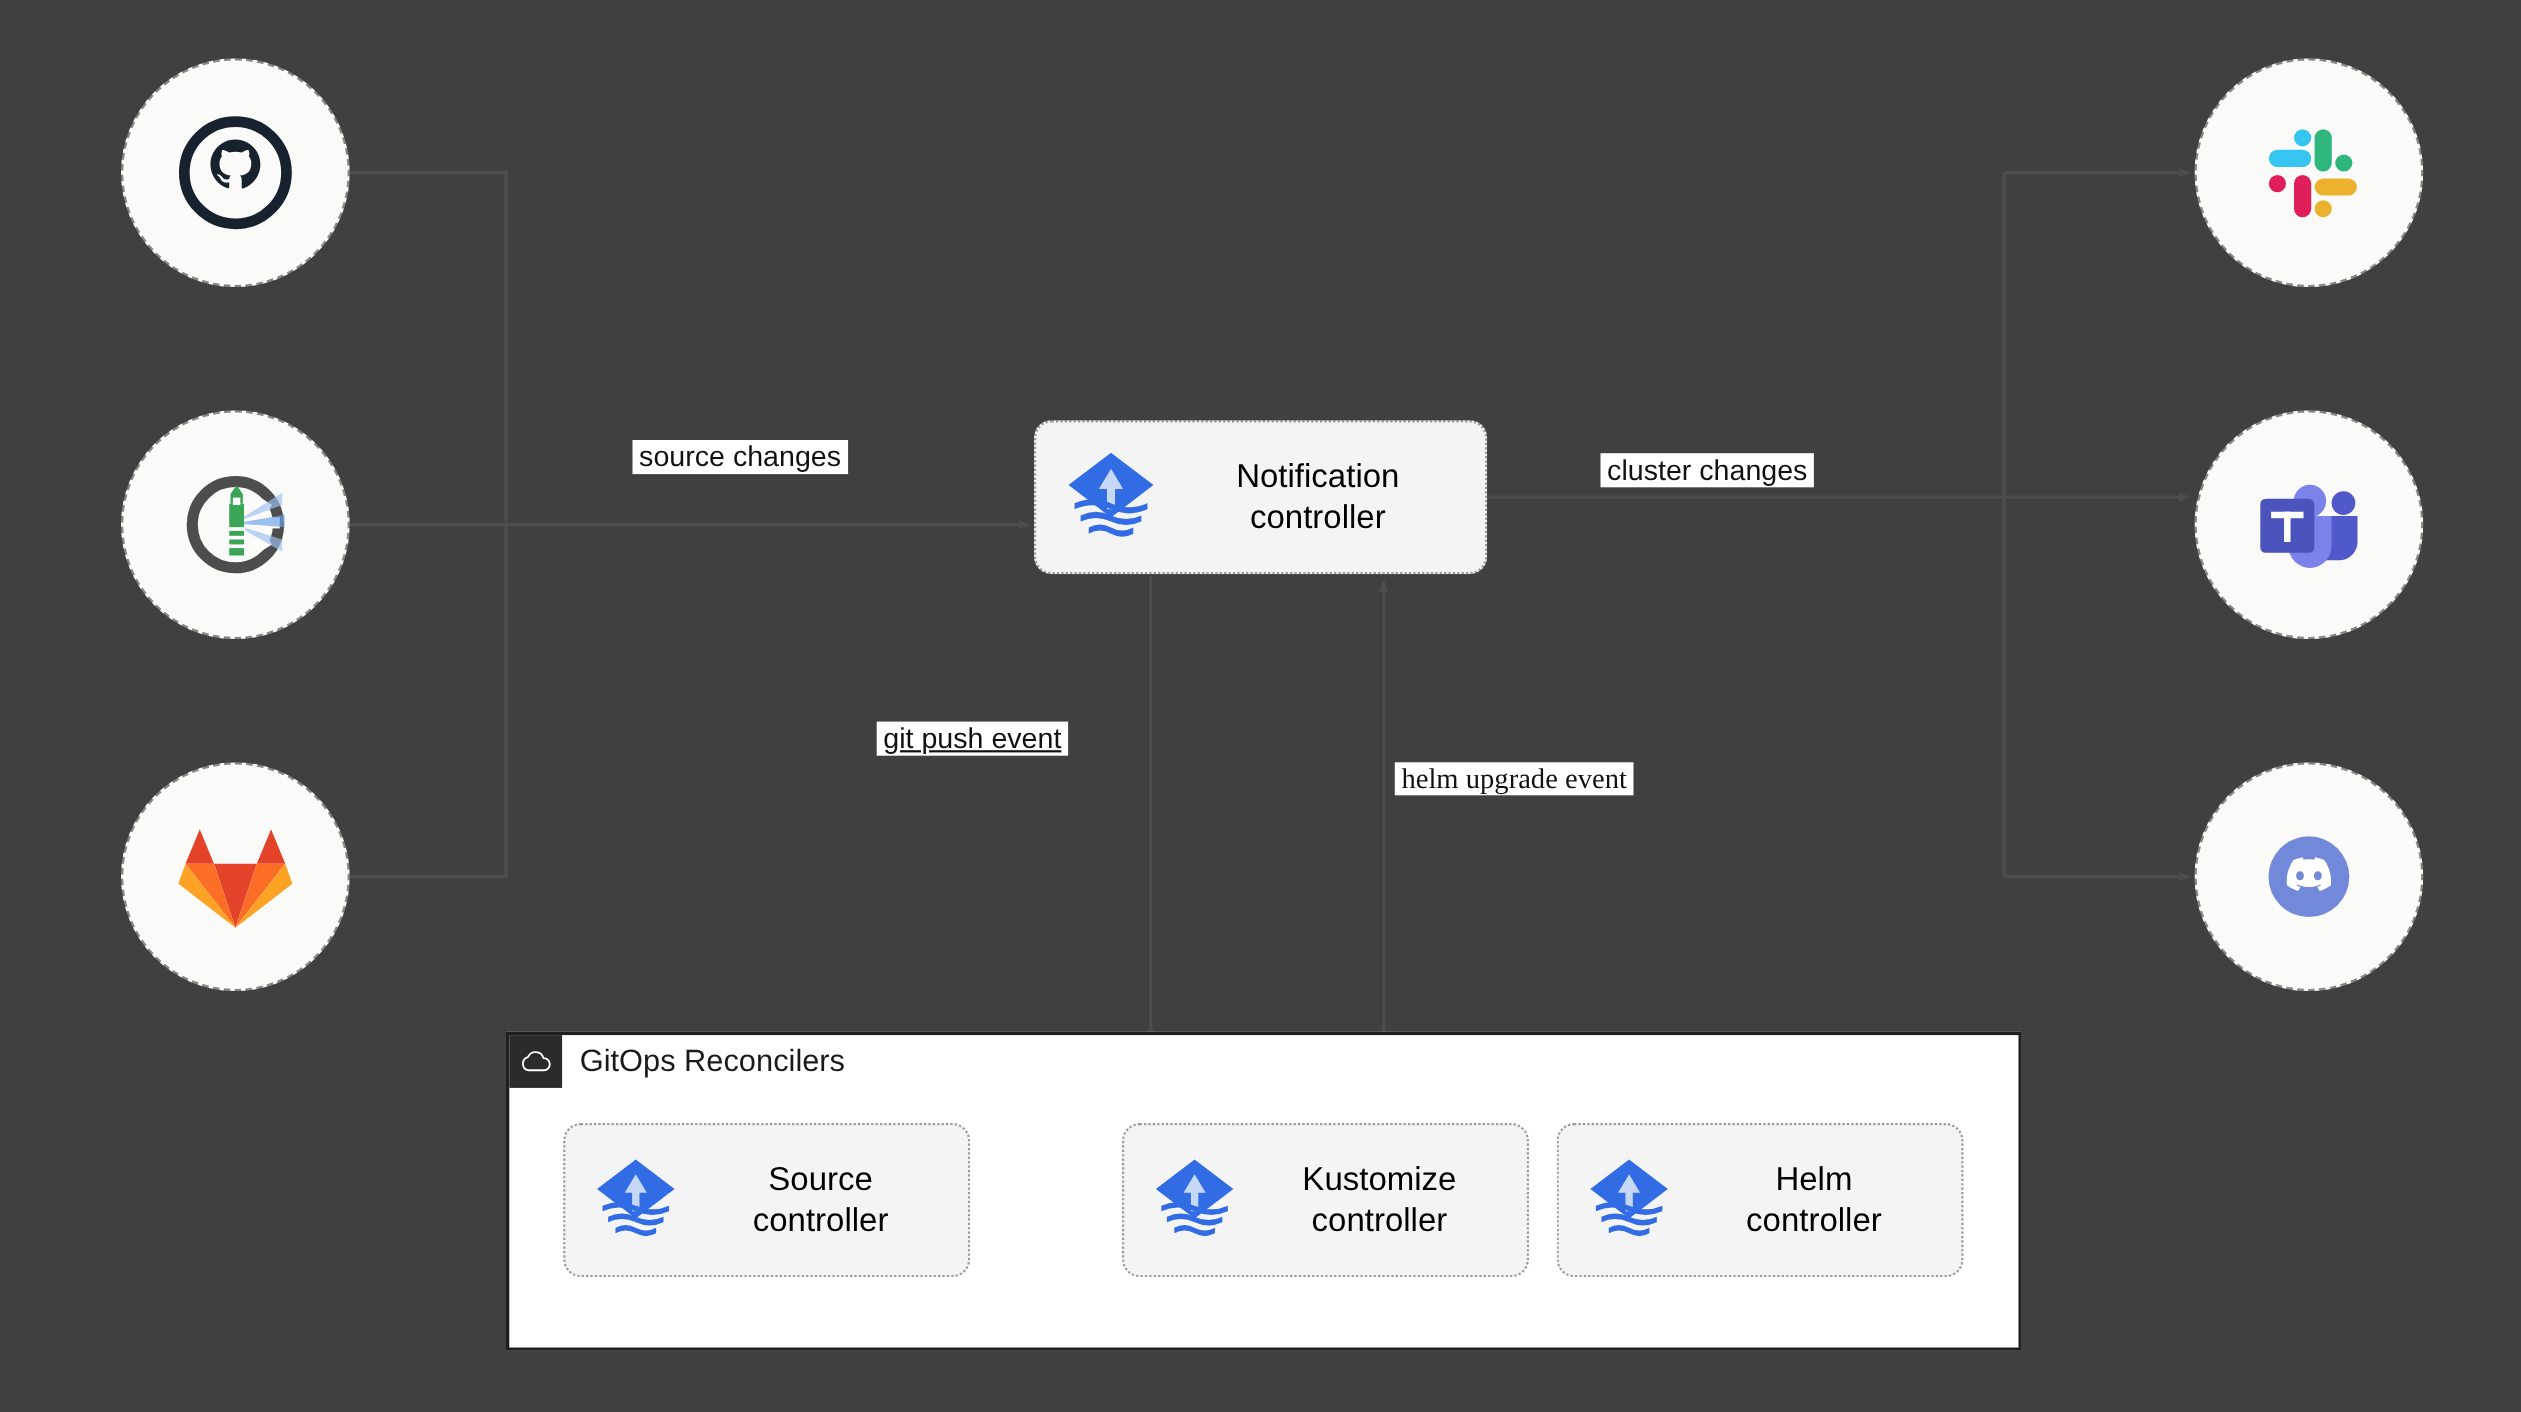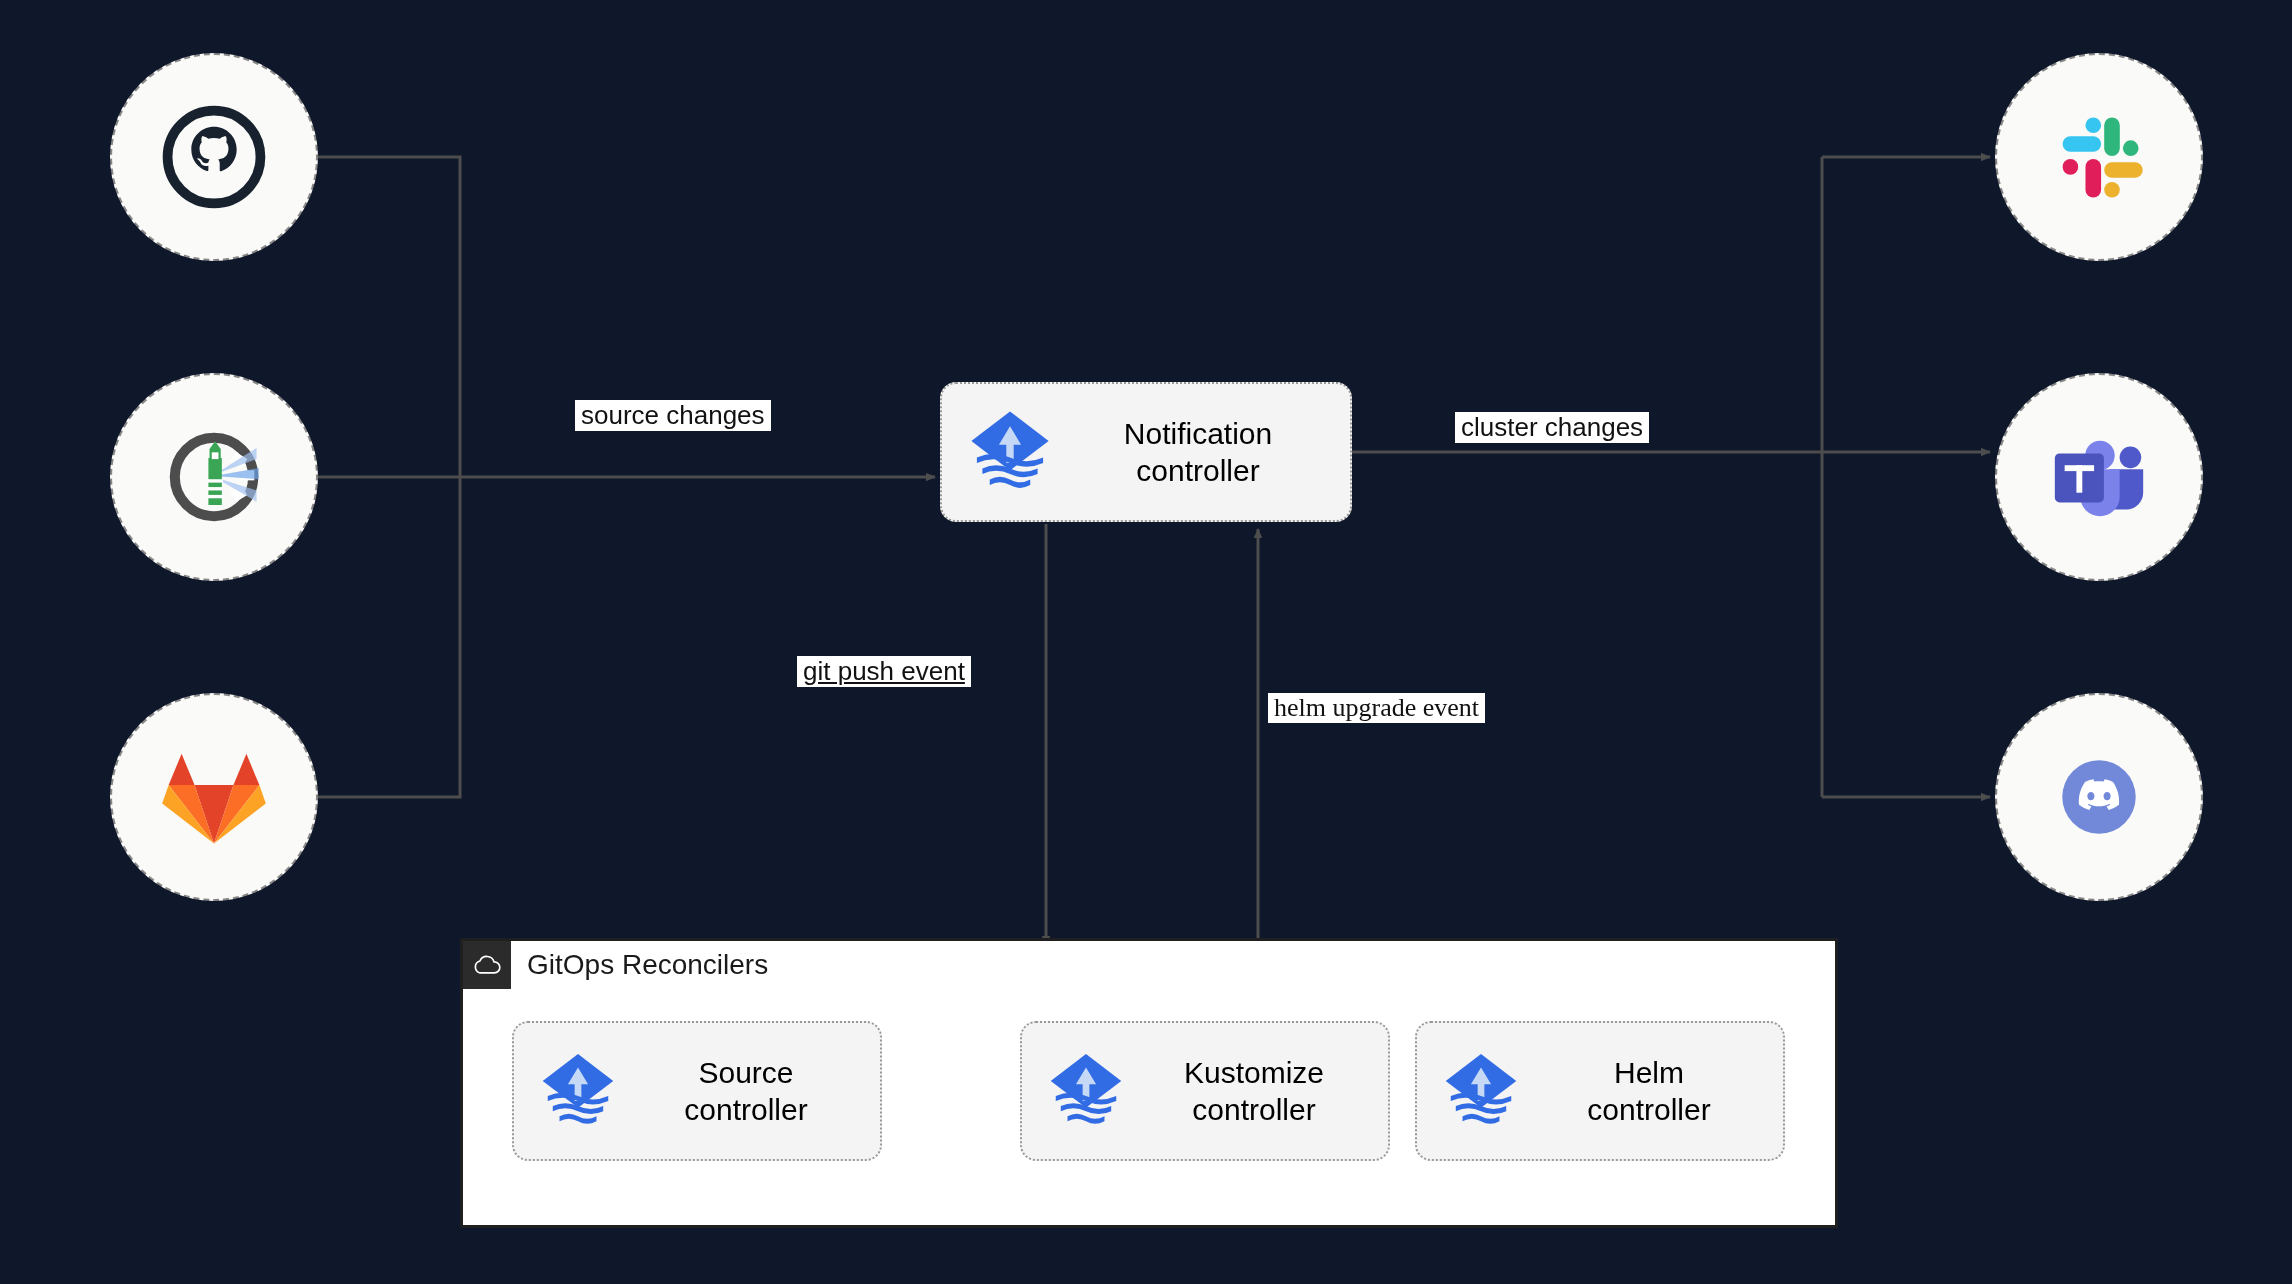--- a/index.html
+++ b/index.html
@@ -9,21 +9,21 @@
     background: #ffffff;
   }
   body {
     font-family: "Liberation Sans", sans-serif;
     -webkit-font-smoothing: antialiased;
   }
   #canvas {
     position: relative;
     width: 2292px;
     height: 1284px;
-    background: #0f172a;
+    background: #404040;
     overflow: hidden;
   }
   svg.wires {
     position: absolute;
     left: 0;
     top: 0;
     width: 2292px;
     height: 1284px;
     pointer-events: none;
   }

